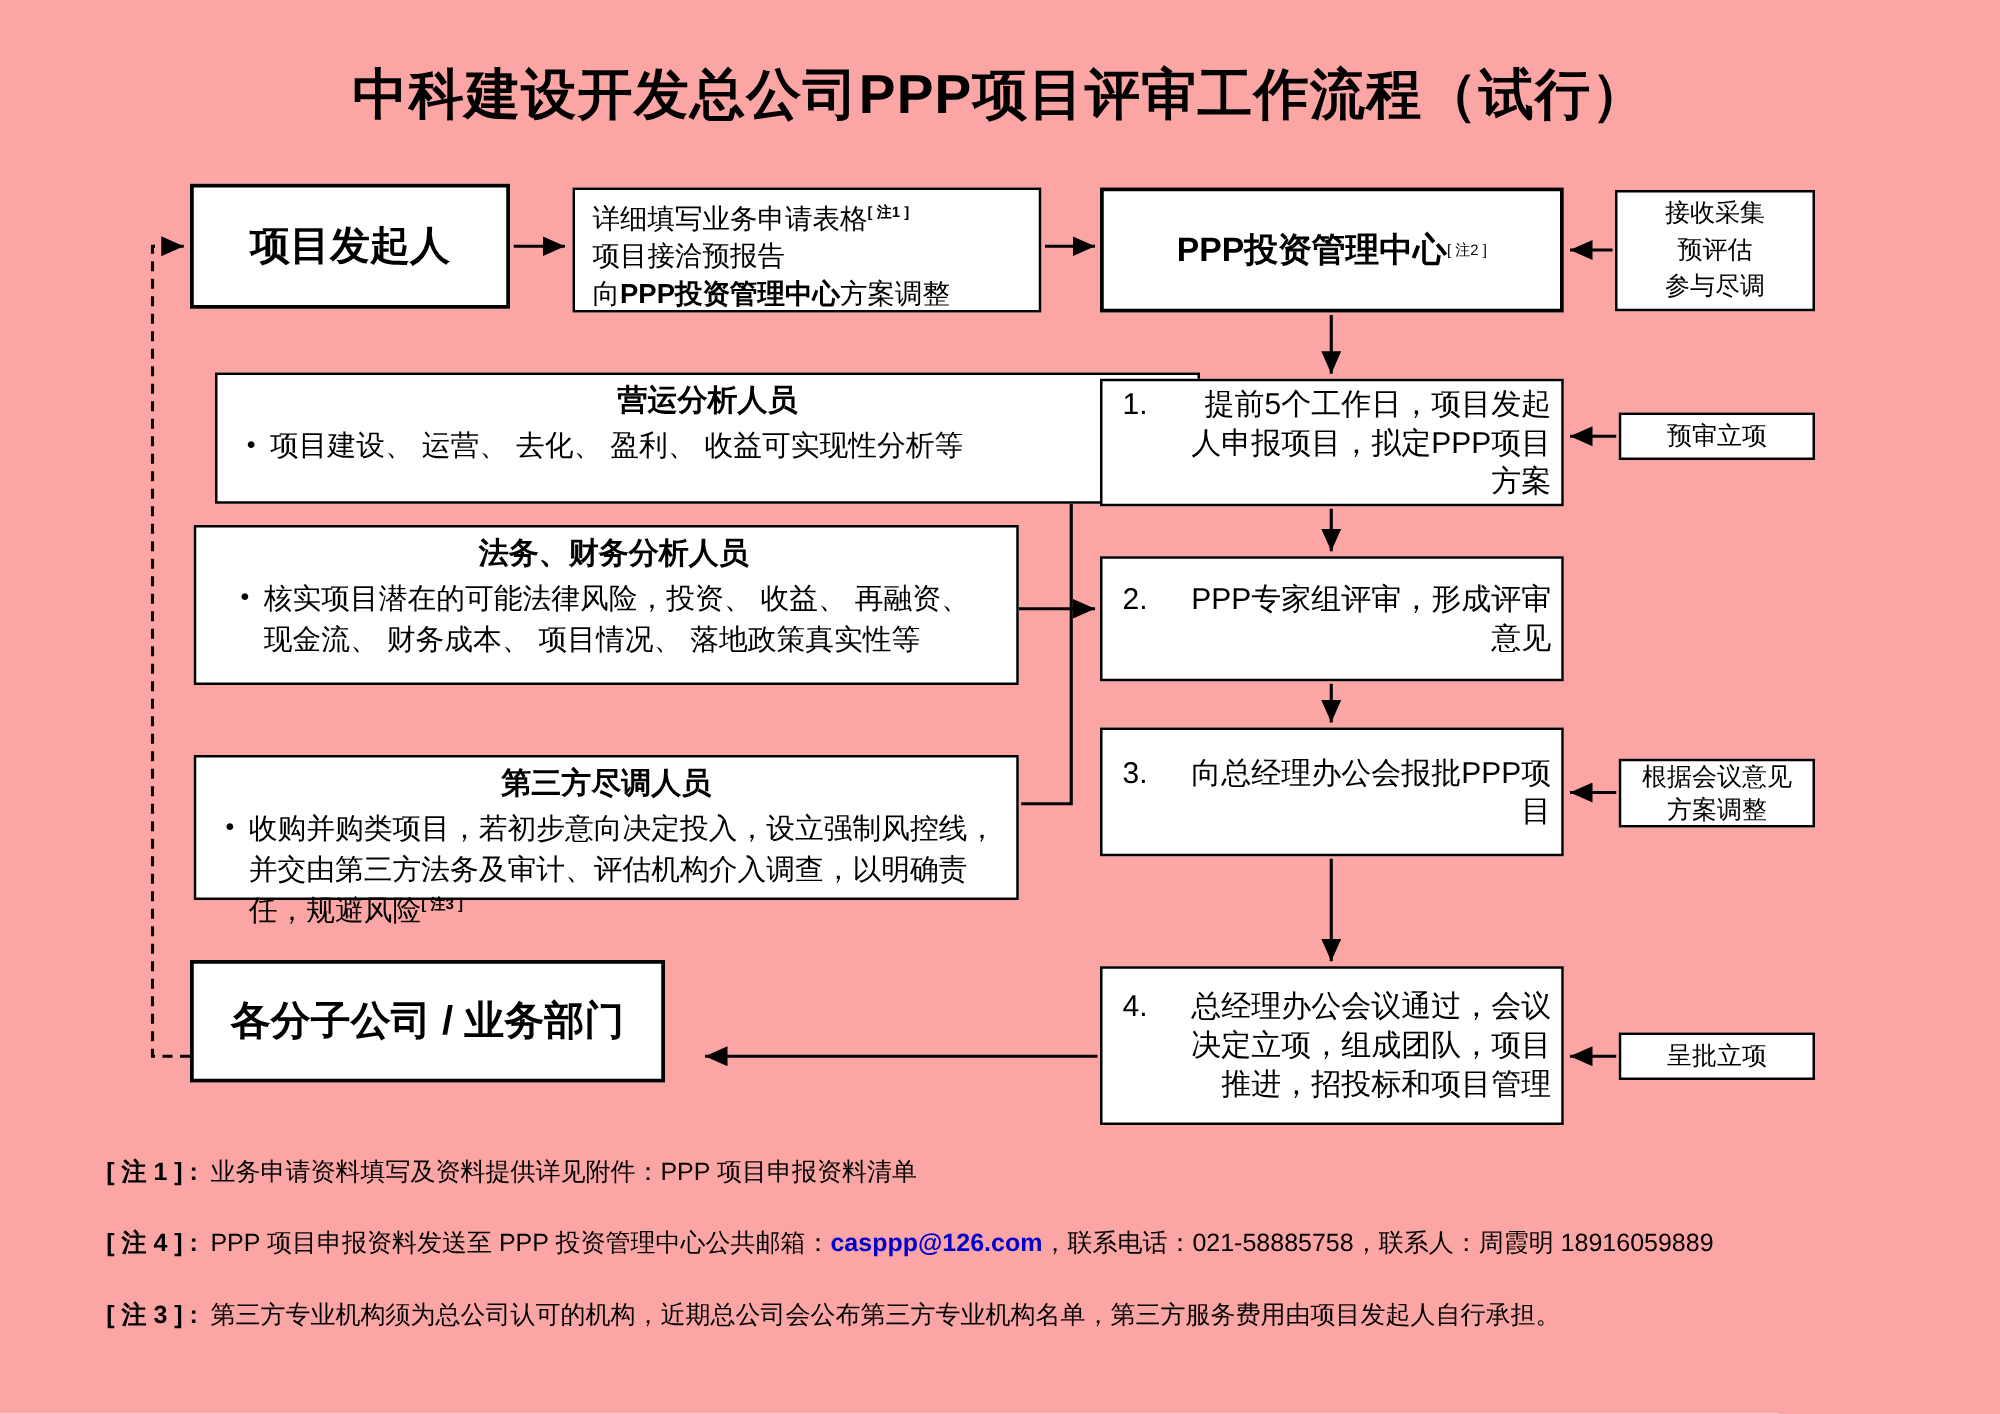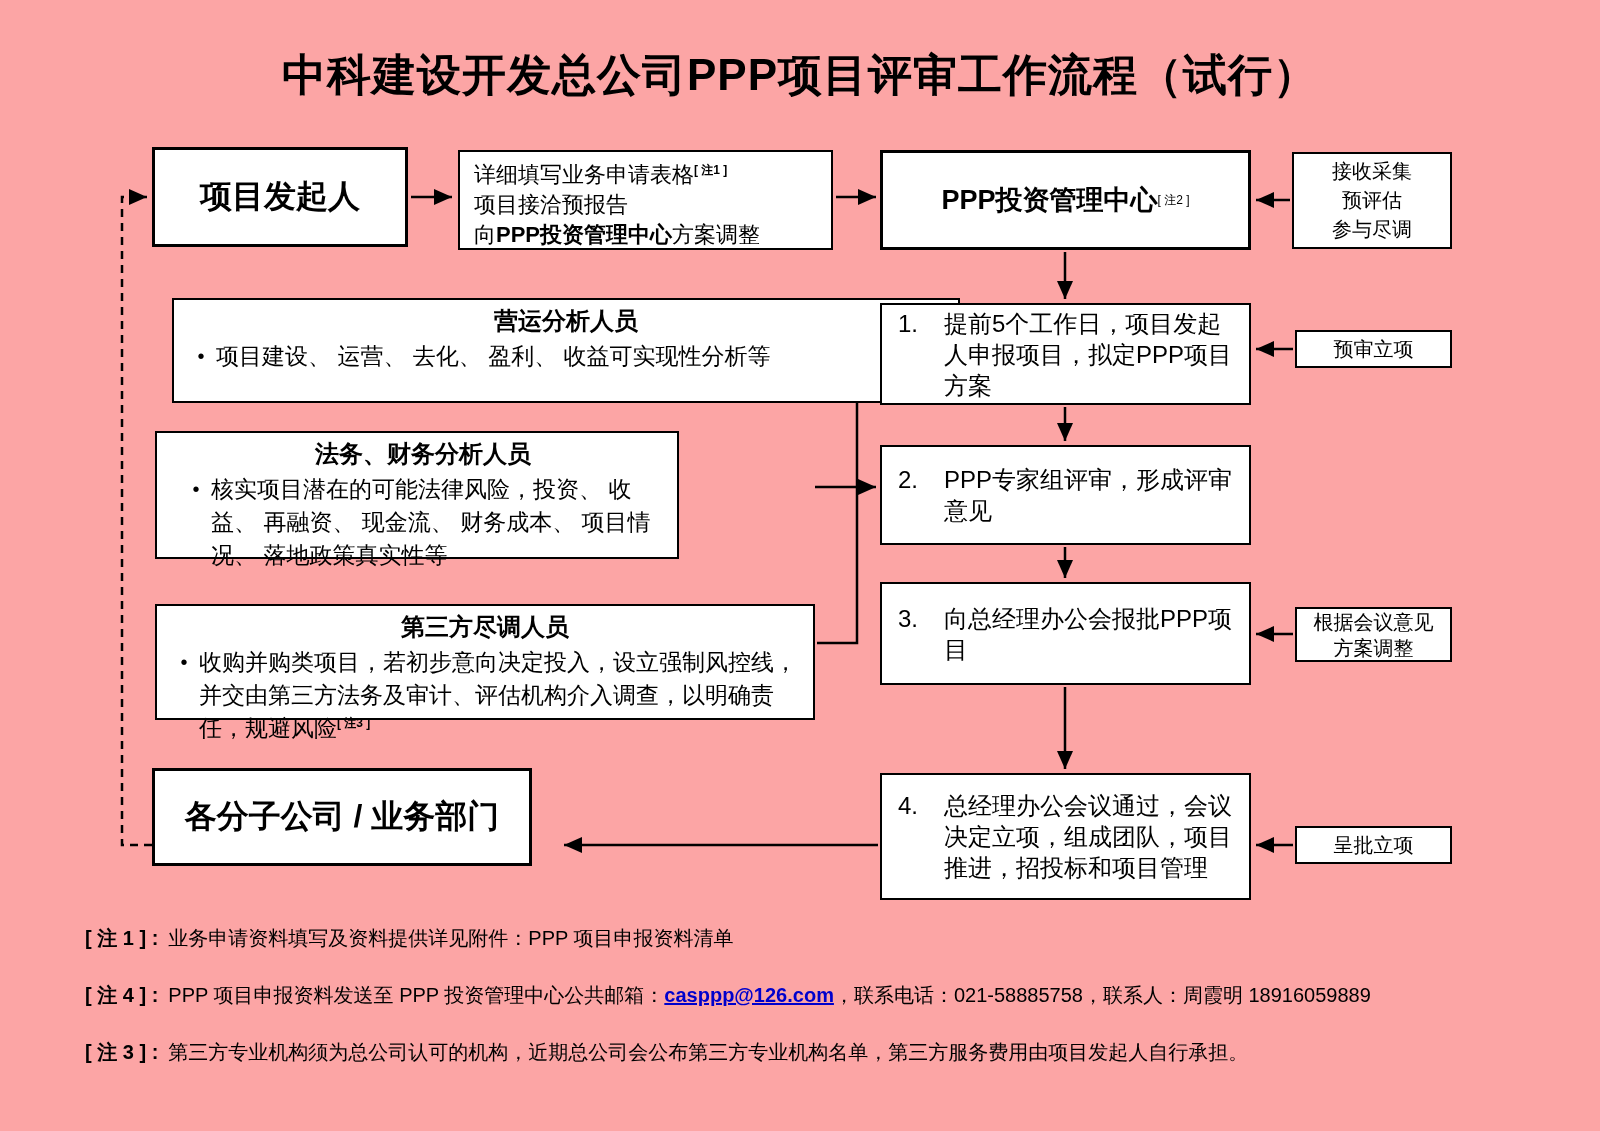--- a/index.html
+++ b/index.html
@@ -27,28 +27,28 @@
 
   .analyst-box{padding:4px 12px 6px 12px;}
   .analyst-title{text-align:center;font-size:24px;font-weight:bold;line-height:34px;}
   .analyst-bullet{display:flex;font-size:23px;line-height:33px;margin-top:2px;}
   .analyst-bullet .dot{width:30px;flex:0 0 30px;text-align:center;font-size:20px;}
   .analyst-bullet .txt{flex:1;}
 
   .step-box{display:flex;align-items:center;padding:6px 8px 6px 16px;}
   .step-num{flex:0 0 46px;font-size:24px;line-height:31px;align-self:flex-start;padding-top:0;}
   .step-box .inner{display:flex;width:100%;}
-  .step-text{flex:1;font-size:24px;line-height:31px;}
+  .step-text{flex:1;font-size:24px;line-height:31px;text-align:right;}
 
   .side-box{font-size:20px;line-height:26px;}
 
   .note{position:absolute;left:85px;font-size:20px;line-height:26px;white-space:nowrap;}
   .note-label{font-weight:bold;margin-right:10px;}
   .nb{font-weight:normal;}
-  .email{color:#0000cc;font-weight:bold;text-decoration:underline;cursor:pointer;}
+  .email{color:#0000cc;font-weight:bold;cursor:pointer;}
 </style>
 </head>
 <body>
 
 <div id="stage">
 
   <svg id="connectors" viewBox="0 0 1600 1131" xmlns="http://www.w3.org/2000/svg">
     <defs>
       <marker id="ah" markerUnits="userSpaceOnUse" markerWidth="20" markerHeight="16" refX="18" refY="8" orient="auto">
         <path d="M0,0 L18,8 L0,16 z" fill="#000"></path>
@@ -112,21 +112,21 @@
   </div>
 
   <div class="box analyst-box" style="left:172px;top:298px;width:788px;height:105px;">
     <div class="analyst-title">营运分析人员</div>
     <div class="analyst-bullet">
       <span class="dot">•</span>
       <span class="txt">项目建设、 运营、 去化、 盈利、 收益可实现性分析等</span>
     </div>
   </div>
 
-  <div class="box analyst-box" style="left:155px;top:431px;width:524px;height:128px;padding-left:24px;">
+  <div class="box analyst-box" style="left:155px;top:420px;width:660px;height:128px;padding-left:24px;">
     <div class="analyst-title">法务、财务分析人员</div>
     <div class="analyst-bullet">
       <span class="dot">•</span>
       <span class="txt">核实项目潜在的可能法律风险，投资、 收益、 再融资、 现金流、 财务成本、 项目情况、 落地政策真实性等</span>
     </div>
   </div>
 
   <div class="box analyst-box" style="left:155px;top:604px;width:660px;height:116px;">
     <div class="analyst-title">第三方尽调人员</div>
     <div class="analyst-bullet">

